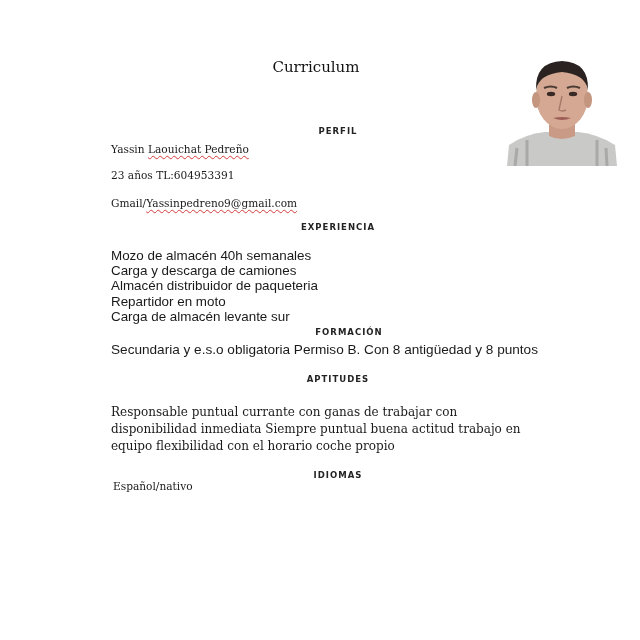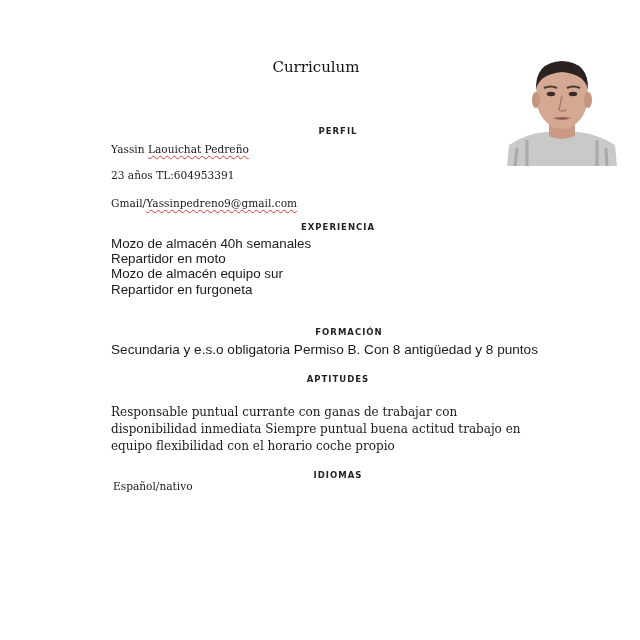--- a/index.html
+++ b/index.html
@@ -2,21 +2,21 @@
 <html><head>
 <meta charset="utf-8">
 <style>
   html, body { margin: 0; padding: 0; background: #ffffff; }
   body { width: 640px; height: 640px; position: relative; overflow: hidden; color: #1a1a1a; }
   .abs { position: absolute; }
   .title { left: 0; width: 632px; top: 58px; text-align: center; font-size: 15px; font-family: "DejaVu Serif", serif; color: #111; }
   .heading { left: 0; width: 632px; text-align: center; font-family: "DejaVu Sans", sans-serif; font-size: 8.5px; font-weight: bold; letter-spacing: 1px; color: #222; padding-left: 22px; }
   .line-serif { left: 111px; font-family: "DejaVu Serif", serif; font-size: 10.6px; color: #1a1a1a; white-space: nowrap; }
   .spell { text-decoration: underline wavy #d23a3a; text-decoration-thickness: 1px; text-underline-offset: 2px; }
-  .exp-list { left: 111px; top: 236px; font-family: "Liberation Sans", sans-serif; font-size: 13.4px; line-height: 15.2px; color: #1a1a1a; }
+  .exp-list { left: 111px; top: 248px; font-family: "Liberation Sans", sans-serif; font-size: 13.4px; line-height: 15.2px; color: #1a1a1a; }
   .exp-list div { white-space: nowrap; }
   .formacion-text { left: 111px; top: 342px; font-family: "Liberation Sans", sans-serif; font-size: 13.6px; white-space: nowrap; color: #1a1a1a; }
   .apt-text { left: 111px; top: 404px; width: 420px; font-family: "DejaVu Serif", serif; font-size: 12px; line-height: 17px; color: #1a1a1a; }
   .photo { left: 505px; top: 50px; width: 113px; height: 116px; background: #ffffff; overflow: hidden; }
 </style>
 </head>
 <body>
 
 <div>
 
@@ -55,23 +55,24 @@
     <span>Yassin </span><span class="spell">Laouichat Pedreño</span>
   </div>
   <div class="abs line-serif" style="top:169px;">23 años TL:604953391</div>
   <div class="abs line-serif" style="top:197px;">
     <span>Gmail/</span><span class="spell">Yassinpedreno9@gmail.com</span>
   </div>
 
   <div class="abs heading" style="top:222px;">EXPERIENCIA</div>
   <div class="abs exp-list">
     <div>Mozo de almacén 40h semanales</div>
+    <div>Carga y descarga de camiones</div>
+    <div>Almacén distribuidor de paqueteria</div>
     <div>Repartidor en moto</div>
-    <div>Mozo de almacén equipo sur</div>
-    <div>Repartidor en furgoneta</div>
+    <div>Carga de almacén levante sur</div>
   </div>
 
   <div class="abs heading" style="top:327px;margin-left:11px;">FORMACIÓN</div>
   <div class="abs formacion-text">Secundaria y e.s.o obligatoria Permiso B. Con 8 antigüedad y 8 puntos</div>
 
   <div class="abs heading" style="top:366px;margin-top:8px;">APTITUDES</div>
   <div class="abs apt-text">Responsable puntual currante con ganas de trabajar con disponibilidad inmediata Siempre puntual buena actitud trabajo en equipo  flexibilidad con el horario coche propio</div>
 
   <div class="abs heading" style="top:463px;margin-top:7px;">IDIOMAS</div>
   <div class="abs line-serif" style="top:480px; left:113px;">Español/nativo</div>

